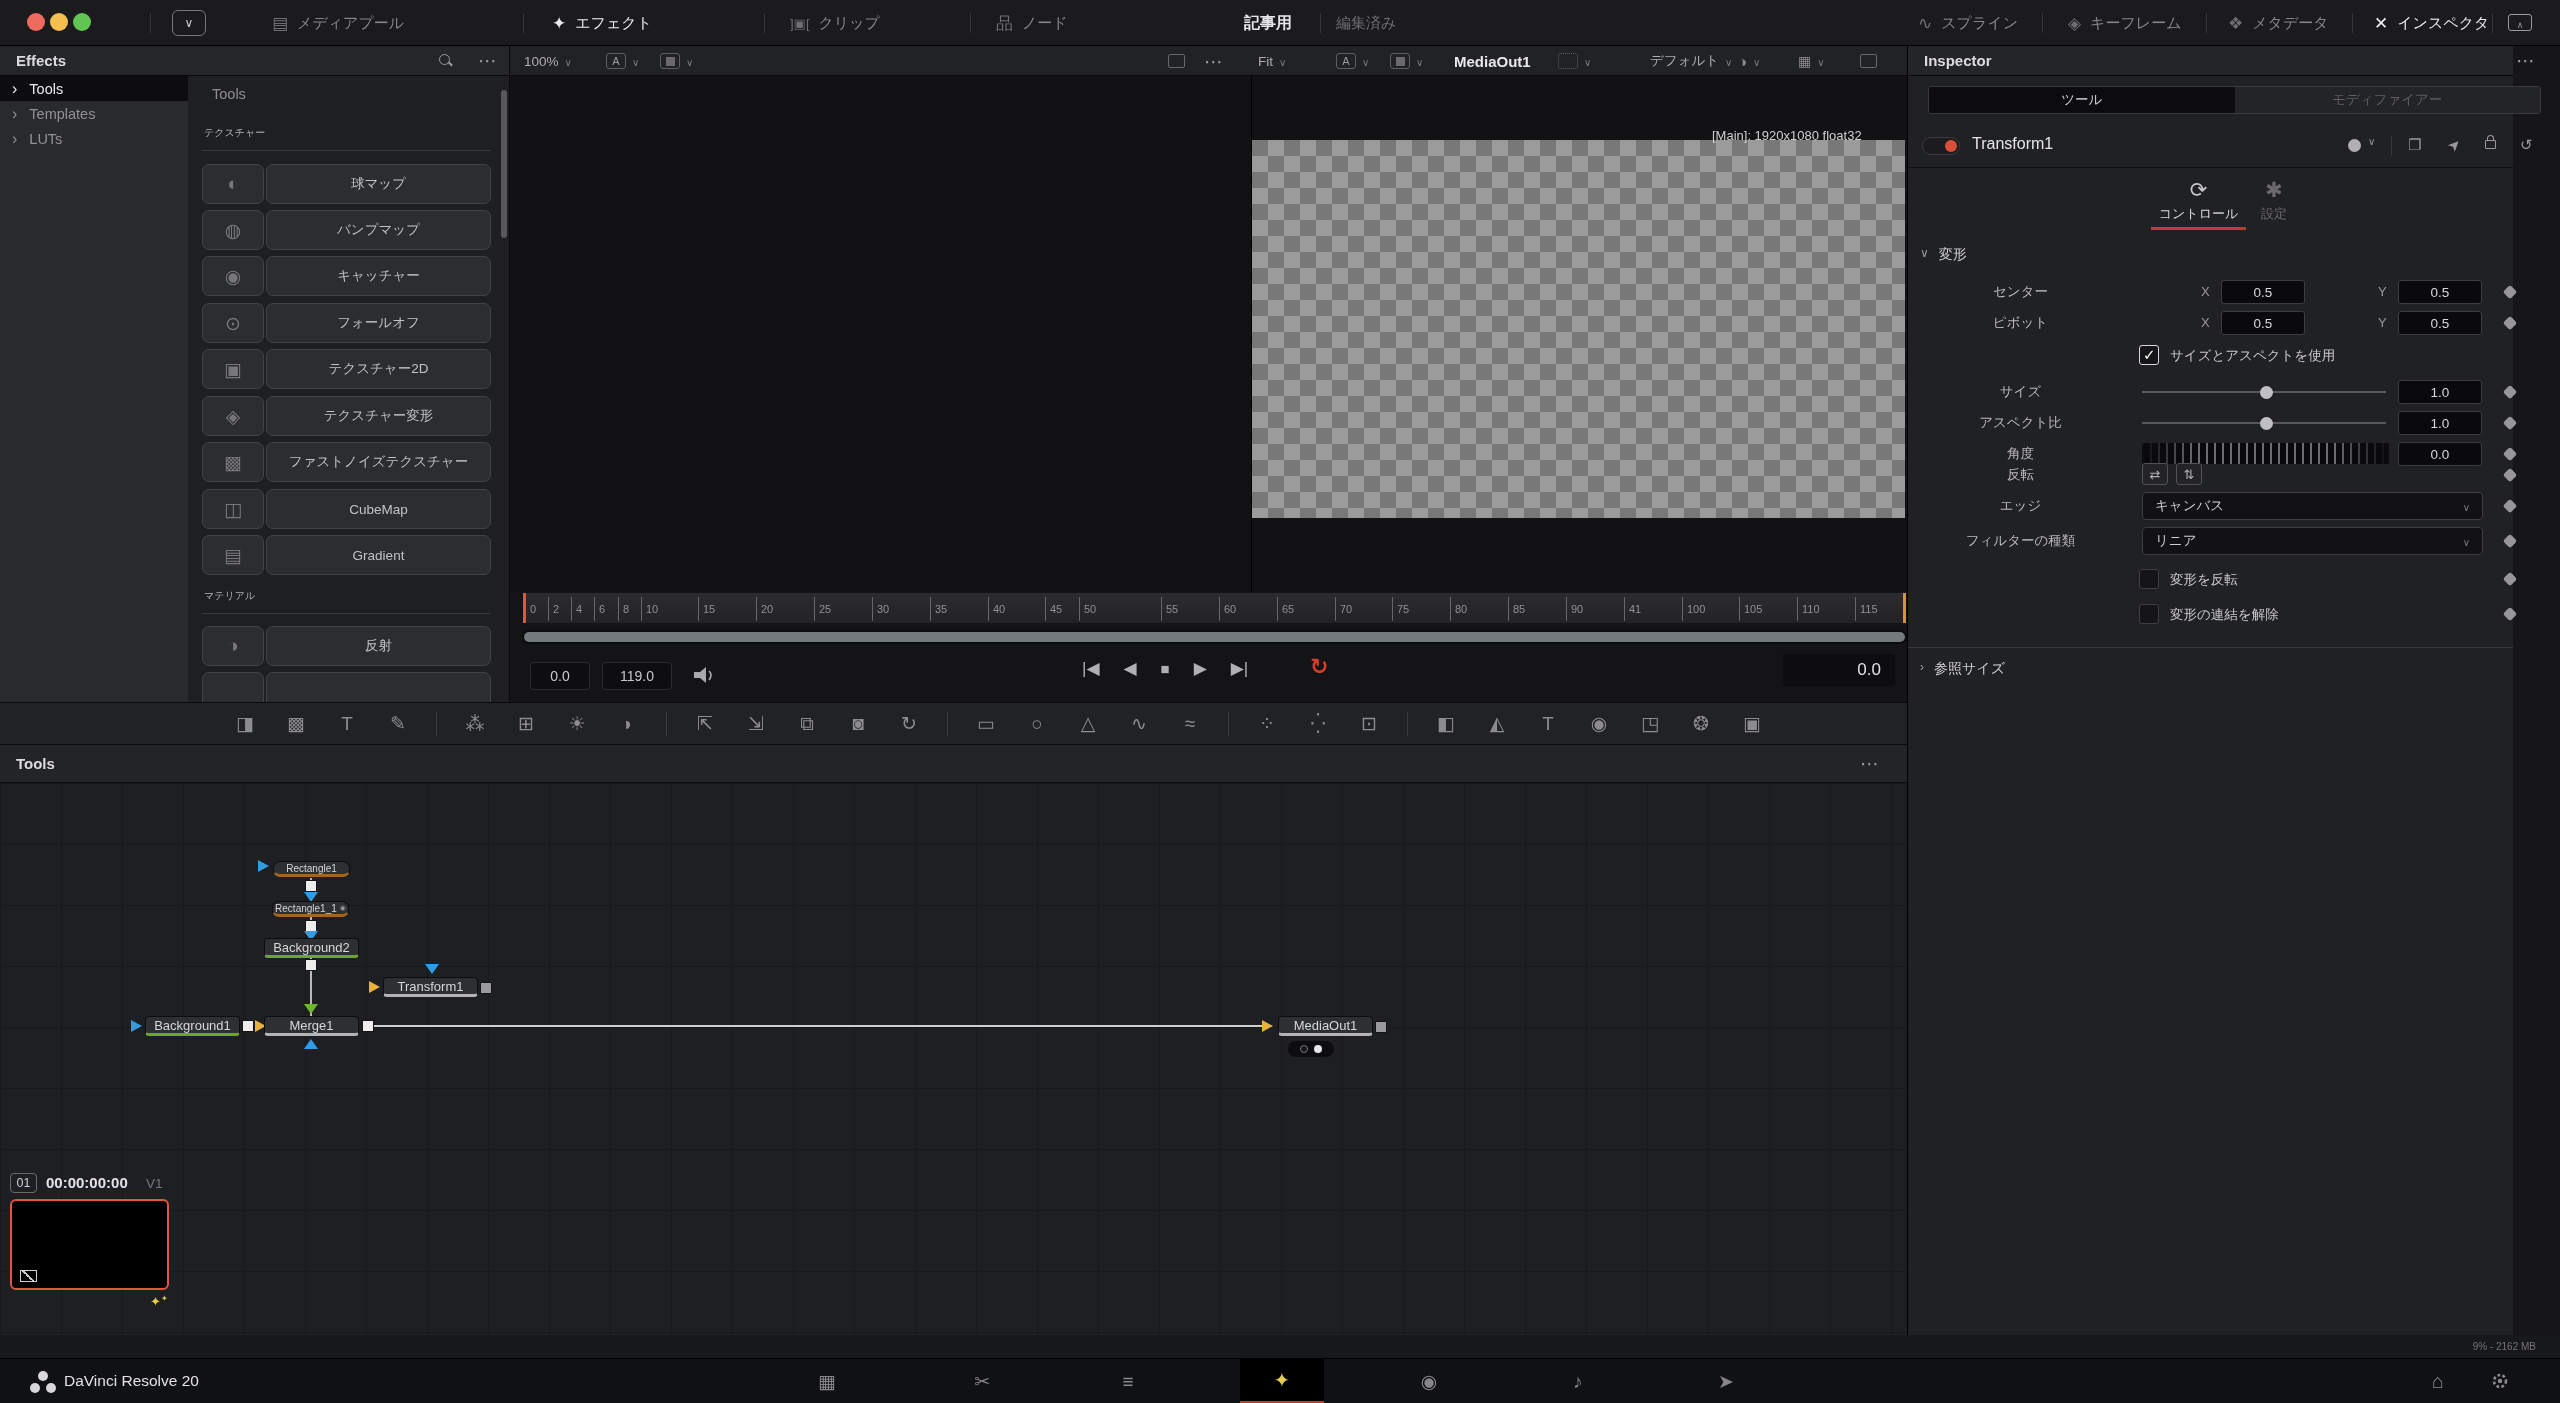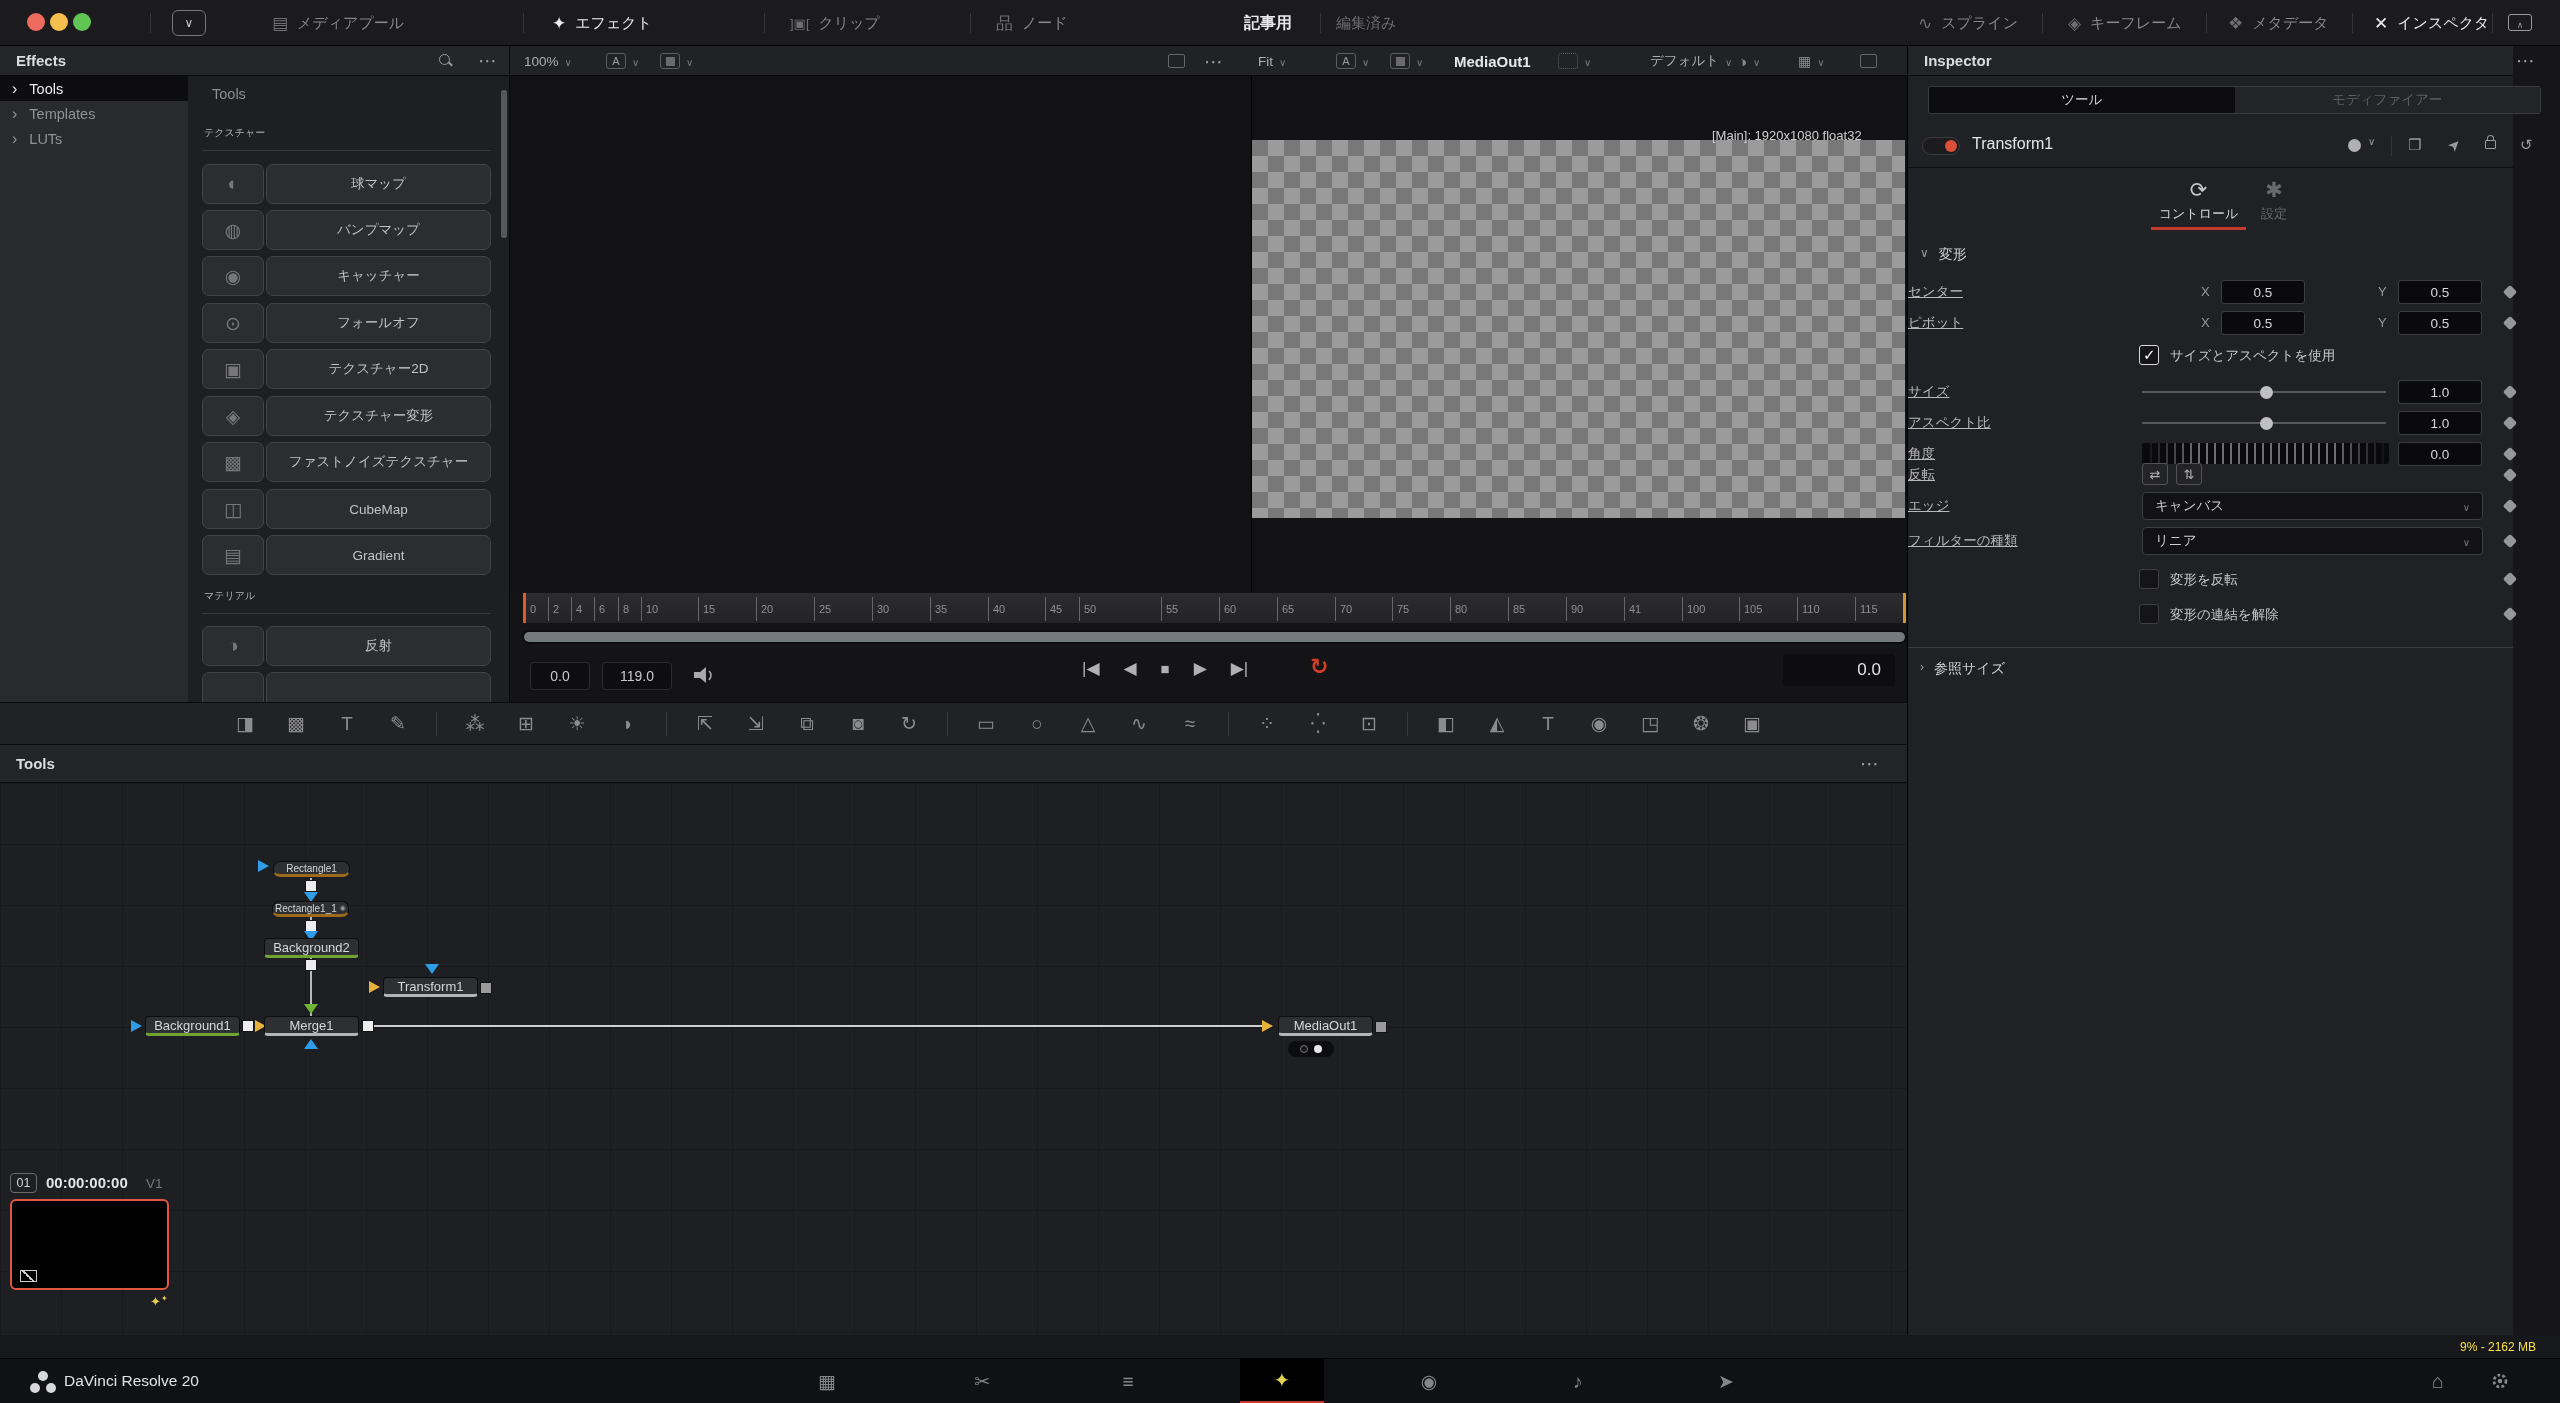--- a/index.html
+++ b/index.html
@@ -160,21 +160,21 @@
     border:1.6px solid #9a9a9d; border-bottom:none; border-radius:4px 4px 0 0; }
   .subtab { position:absolute; text-align:center; }
   .subtab .sicon { font-size:21px; }
   .subtab .slab { font-size:13px; margin-top:3px; }
   .subtab.on { color:#d8d8da; } .subtab.on .sicon { color:#c8c8ca; }
   .subtab.off { color:#6a6a6d; } .subtab.off .sicon { color:#6a6a6d; }
   #subline { position:absolute; left:243px; top:181px; width:95px; height:3px; background:#c43a2e; }
   .sechead { position:absolute; left:12px; display:flex; gap:10px; font-size:14px; color:#cfcfd1; }
   .sechead .sc { color:#9a9a9d; font-size:12px; }
   .irow { position:absolute; left:0; right:0; height:24px; }
-  .ilabel { position:absolute; left:0; width:225px; text-align:left; font-size:13.5px; color:#b9b9bc; line-height:24px;text-decoration:underline; }
+  .ilabel { position:absolute; left:0; width:225px; text-align:center; font-size:13.5px; color:#b9b9bc; line-height:24px; }
   .axis { position:absolute; font-size:13px; color:#9a9a9d; line-height:24px; }
   .nfield { position:absolute; width:84px; height:24px; background:#0a0a0c; border:1px solid #3d3d40;
     border-radius:3px; display:flex; align-items:center; justify-content:center; font-size:13.5px; color:#d8d8da; }
   .kdiamond { position:absolute; left:597px; top:7px; width:10px; height:10px; background:#97979b;
     transform:rotate(45deg); border-radius:2px; }
   .cbox { position:absolute; width:20px; height:20px; background:#151517; border:1.5px solid #3f3f42; border-radius:3px; }
   .cbox.checked { border-color:#d8d8da; }
   .cbox.checked::before { content:"✓"; position:absolute; left:3px; top:0px; color:#fff; font-size:15px; font-weight:bold; }
   .clabel { position:absolute; left:262px; font-size:13.5px; color:#c8c8ca; line-height:22px; }
   .slider { position:absolute; left:234px; width:244px; top:11px; height:2px; background:#58585b; }
@@ -186,21 +186,21 @@
     border:1px solid #3e3e41; border-radius:4px; display:flex; align-items:center; font-size:13.5px; color:#cfcfd1; }
   .ddown span { margin-left:12px; }
   .ddown .vcaret { position:absolute; right:12px; }
   .fbtn { position:absolute; width:26px; height:22px; background:#242427; border:1px solid #525255;
     border-radius:3px; display:flex; align-items:center; justify-content:center; font-size:13px; color:#b0b0b3; }
   #insp-hr { position:absolute; left:0; right:0; top:601px; height:1px; background:#3a3a3d; }
 
   
   #memstrip { position:absolute; left:0; top:1335px; width:2560px; height:23px; background:#17181b;
     display:flex; align-items:center; justify-content:flex-end; }
-  #memstrip span { margin-right:24px; font-size:12px; color:#fde047; }
+  #memstrip span { margin-right:24px; font-size:10px; color:#737373; }
   #bottombar { position:absolute; left:0; top:1358px; width:2560px; height:45px; background:#101114;
     border-top:1px solid #000; }
   #logo { position:absolute; left:30px; top:12px; width:26px; height:22px; }
   #logo i { position:absolute; width:10px; height:10px; border-radius:50%; background:#d8d8da; }
   #appname { position:absolute; left:64px; top:13px; font-size:15.5px; color:#e2e2e4; }
   .page { position:absolute; top:0; width:44px; height:45px; display:flex; align-items:center;
     justify-content:center; font-size:19px; color:#86868a; }
   #fusiontile { position:absolute; left:1240px; top:0; width:84px; height:45px; background:#000;
     border-bottom:3px solid #c23b2b; display:flex; align-items:center; justify-content:center; }
   #fusiontile span { font-size:20px; color:#e3cf52; }

